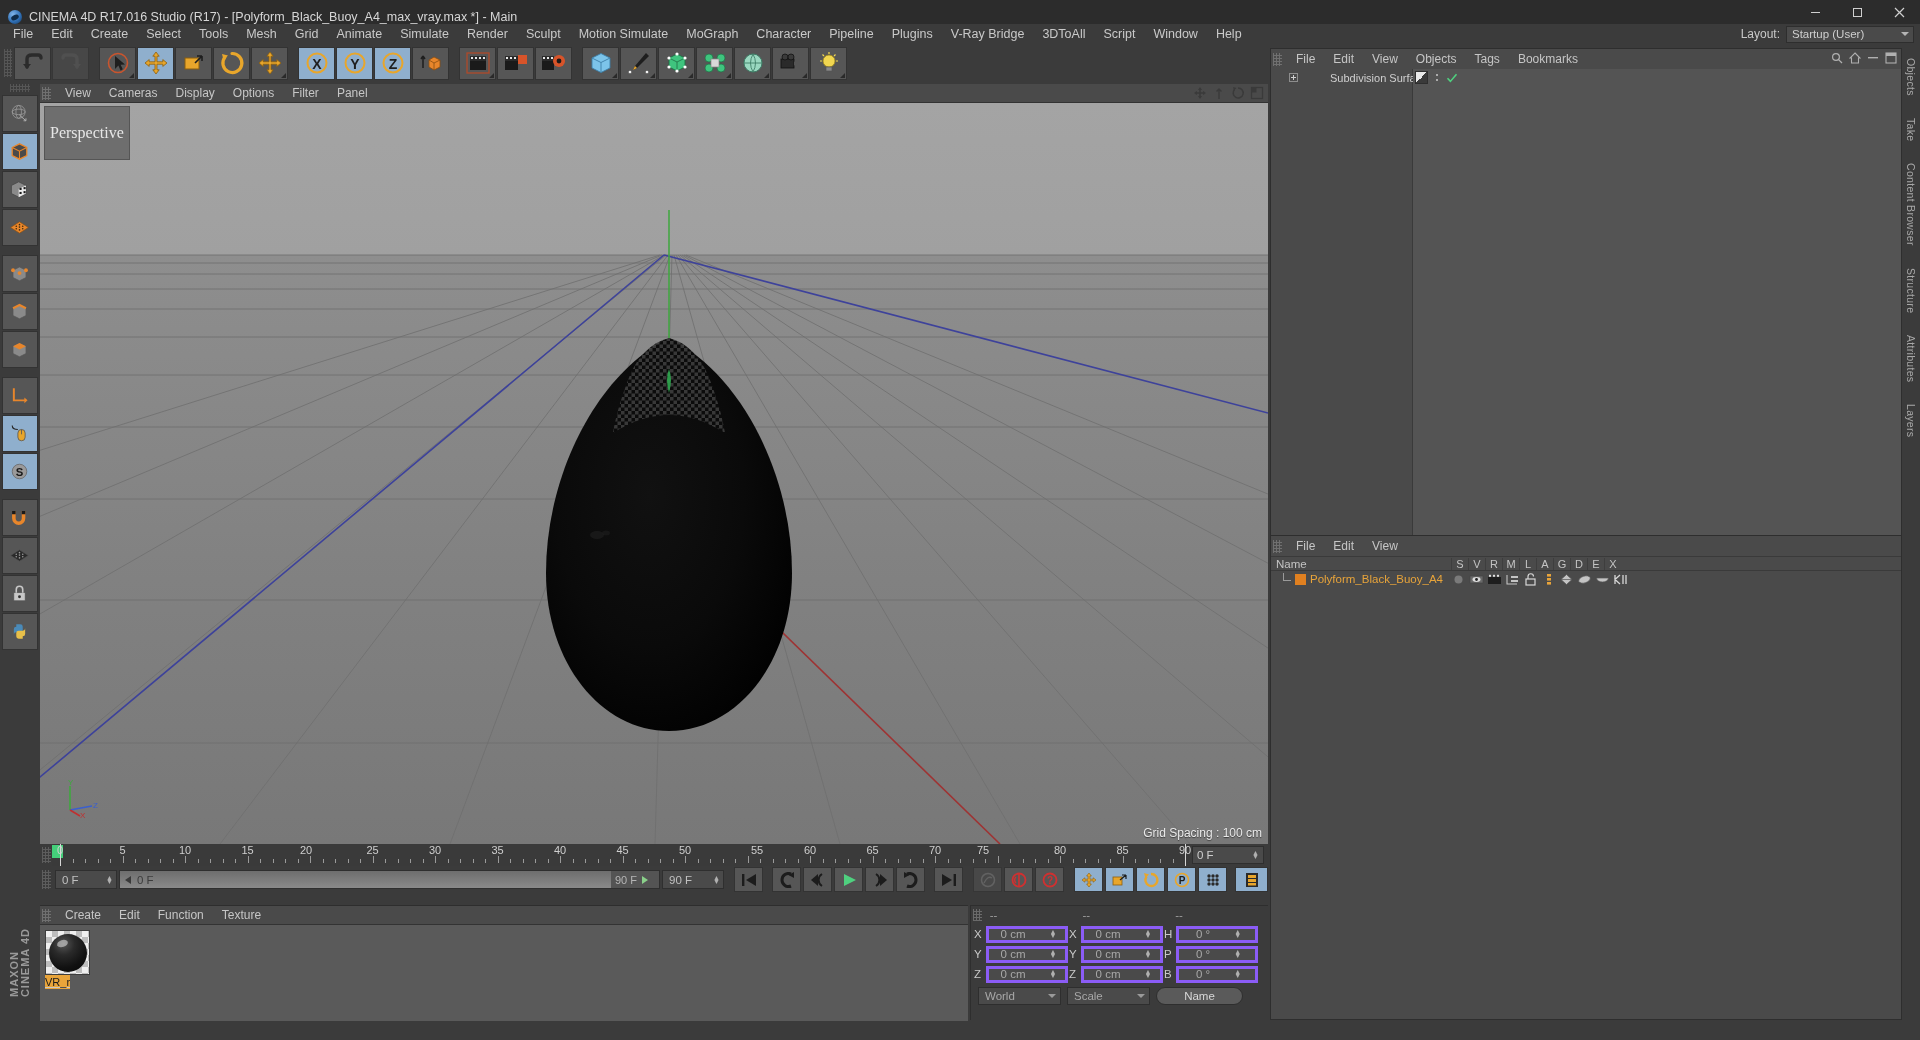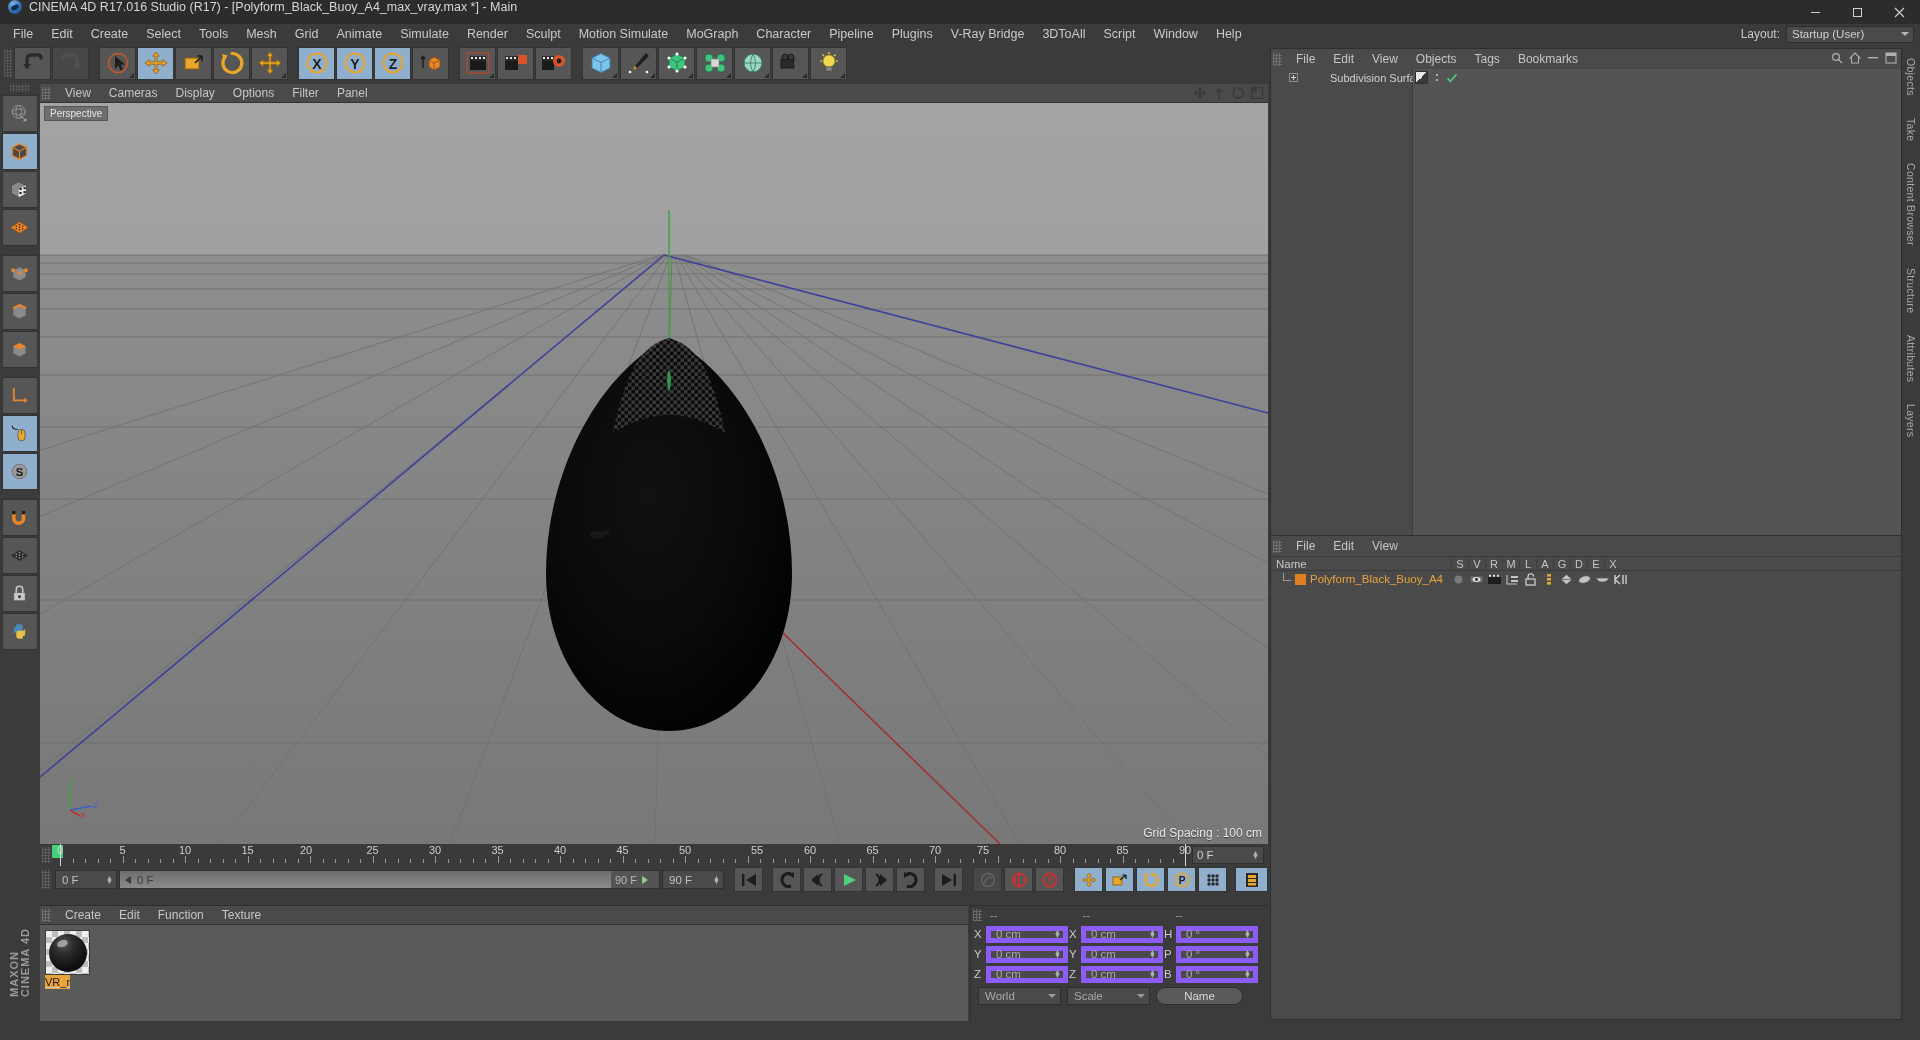--- a/index.html
+++ b/index.html
@@ -10,21 +10,21 @@
     font-size: 12px;
     color: #c8c8c8;
     overflow: hidden;
     -webkit-font-smoothing: antialiased;
   }
   .app { position: relative; width: 1920px; height: 1040px; }
 
   
   .titlebar {
     position: absolute; left: 0; top: 0; width: 1920px; height: 24px;
-    background: #2c2c2c; display: flex; align-items: flex-start;
+    background: #2c2c2c; display: flex; align-items: flex-end;
   }
   .title-logo {
     width: 14px; height: 14px; margin: 0 7px 0 8px; border-radius: 50%;
     background: radial-gradient(circle at 35% 30%, #7fb3e8 0%, #2f6fb5 55%, #16375c 100%);
     position: relative; flex: none;
   }
   .title-logo::after{
     content:""; position:absolute; left:3px; top:5px; width:8px; height:5px;
     border-radius:50%; background:#0f2b48; transform: rotate(-25deg);
   }
@@ -129,23 +129,24 @@
   }
   .vp-menu { padding: 1px 9px; font-size: 12px; color: #c6c6c6; }
   .vp-navicons {
     position: absolute; right: 4px; top: 2px; display: flex; gap: 5px; align-items: center;
   }
   .vp-canvas {
     position: relative; height: 741px; overflow: hidden;
     background: linear-gradient(180deg,#9f9f9f 0%, #9c9c9c 28%, #8d8d8d 28.2%, #7d7d7d 100%);
   }
   .persp-label {
-    position: absolute; left: 4px; top: 3px; padding: 1px 5px;
-    background: #6e6e6e; color: #e6e6e6; font-size: 10px; border: 1px solid #555;
+    position: absolute; left: 4px; top: 3px; padding: 17px 5px;
+    background: #6e6e6e; color: #e6e6e6; font-size: 16px; border: 1px solid #555;
     z-index: 6;
+    font-family: Liberation Serif, serif;
   }
   .grid-spacing {
     position: absolute; right: 6px; bottom: 4px; font-size: 12px; color: #e9e9e9; z-index: 6;
     text-shadow: 0 1px 1px rgba(0,0,0,.5);
   }
   .axis-gizmo { position: absolute; left: 22px; bottom: 26px; width: 40px; height: 40px; z-index: 6; }
 
   
   .timeline {
     position: absolute; left: 40px; top: 844px; width: 1228px; height: 22px;
@@ -240,22 +241,22 @@
     width: 9px; height: 12px;
     background-image: repeating-linear-gradient(0deg,#8a8a8a 0 1px,transparent 1px 3px),
                       repeating-linear-gradient(90deg,#8a8a8a 0 1px,transparent 1px 3px);
     background-size: 3px 3px; opacity: .6; margin-right: 8px;
   }
   .cm-head-lbl { width: 95px; font-size: 11.5px; color: #a0a0a0; }
   .cm-rows { padding: 1px 3px 0 3px; }
   .cm-row { display: flex; align-items: center; height: 20px; gap: 1px; }
   .cm-axis { width: 11px; font-size: 11.5px; color: #c9c9c9; text-align: left; }
   .cm-input {
-    width: 82px; height: 17px; background: #4a4a4a; border: 5px solid #8b5cf6;
-    display: flex; align-items: center; justify-content: space-between;
+    width: 82px; height: 17px; background: #4a4a4a; border: 3px solid #8b5cf6;
+    display: flex; align-items: center; justify-content: center;
     padding: 0 2px 0 5px; font-size: 11.5px; color: #a8a8a8; gap: 24px;
   }
   .cm-bottom { display: flex; align-items: center; gap: 6px; padding: 3px 5px 0 7px; }
   .cm-select {
     width: 83px; height: 18px; background: #4a4a4a; border: 1px solid #2e2e2e;
     display: flex; align-items: center; padding-left: 6px; font-size: 11.5px; color: #a8a8a8;
     position: relative;
   }
   .cm-select .arr {
     position: absolute; right: 4px; top: 50%; transform: translateY(-50%);

